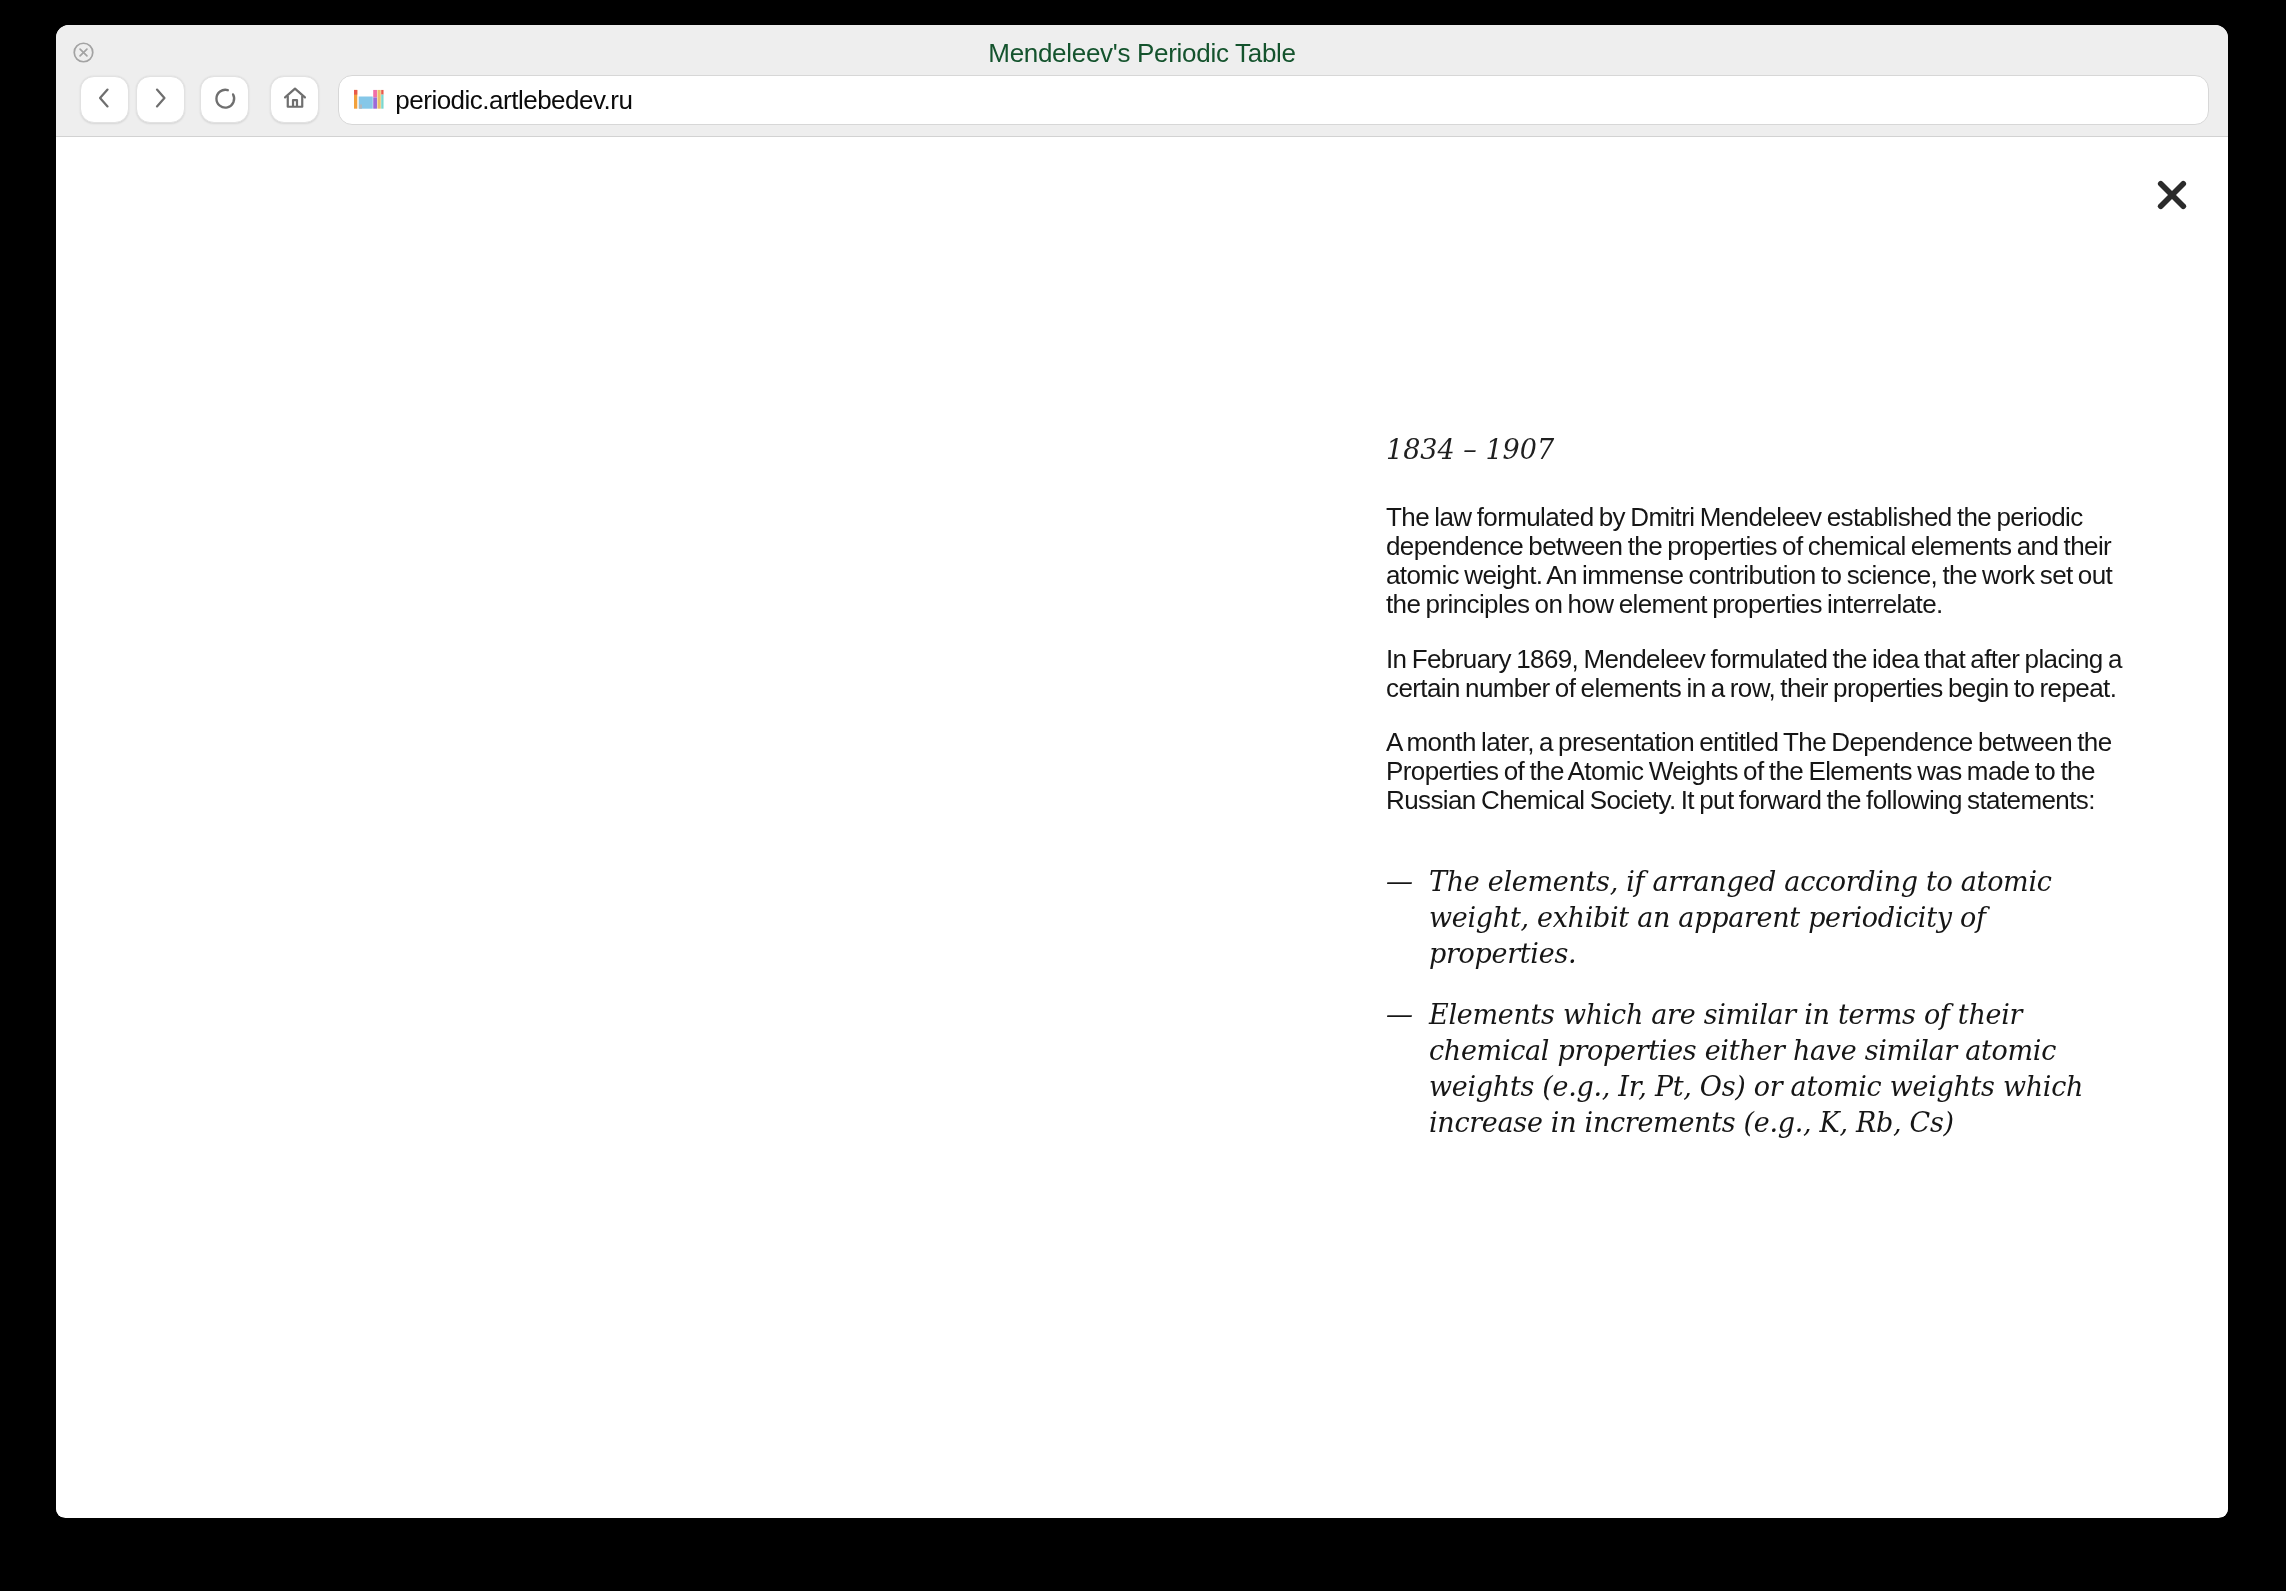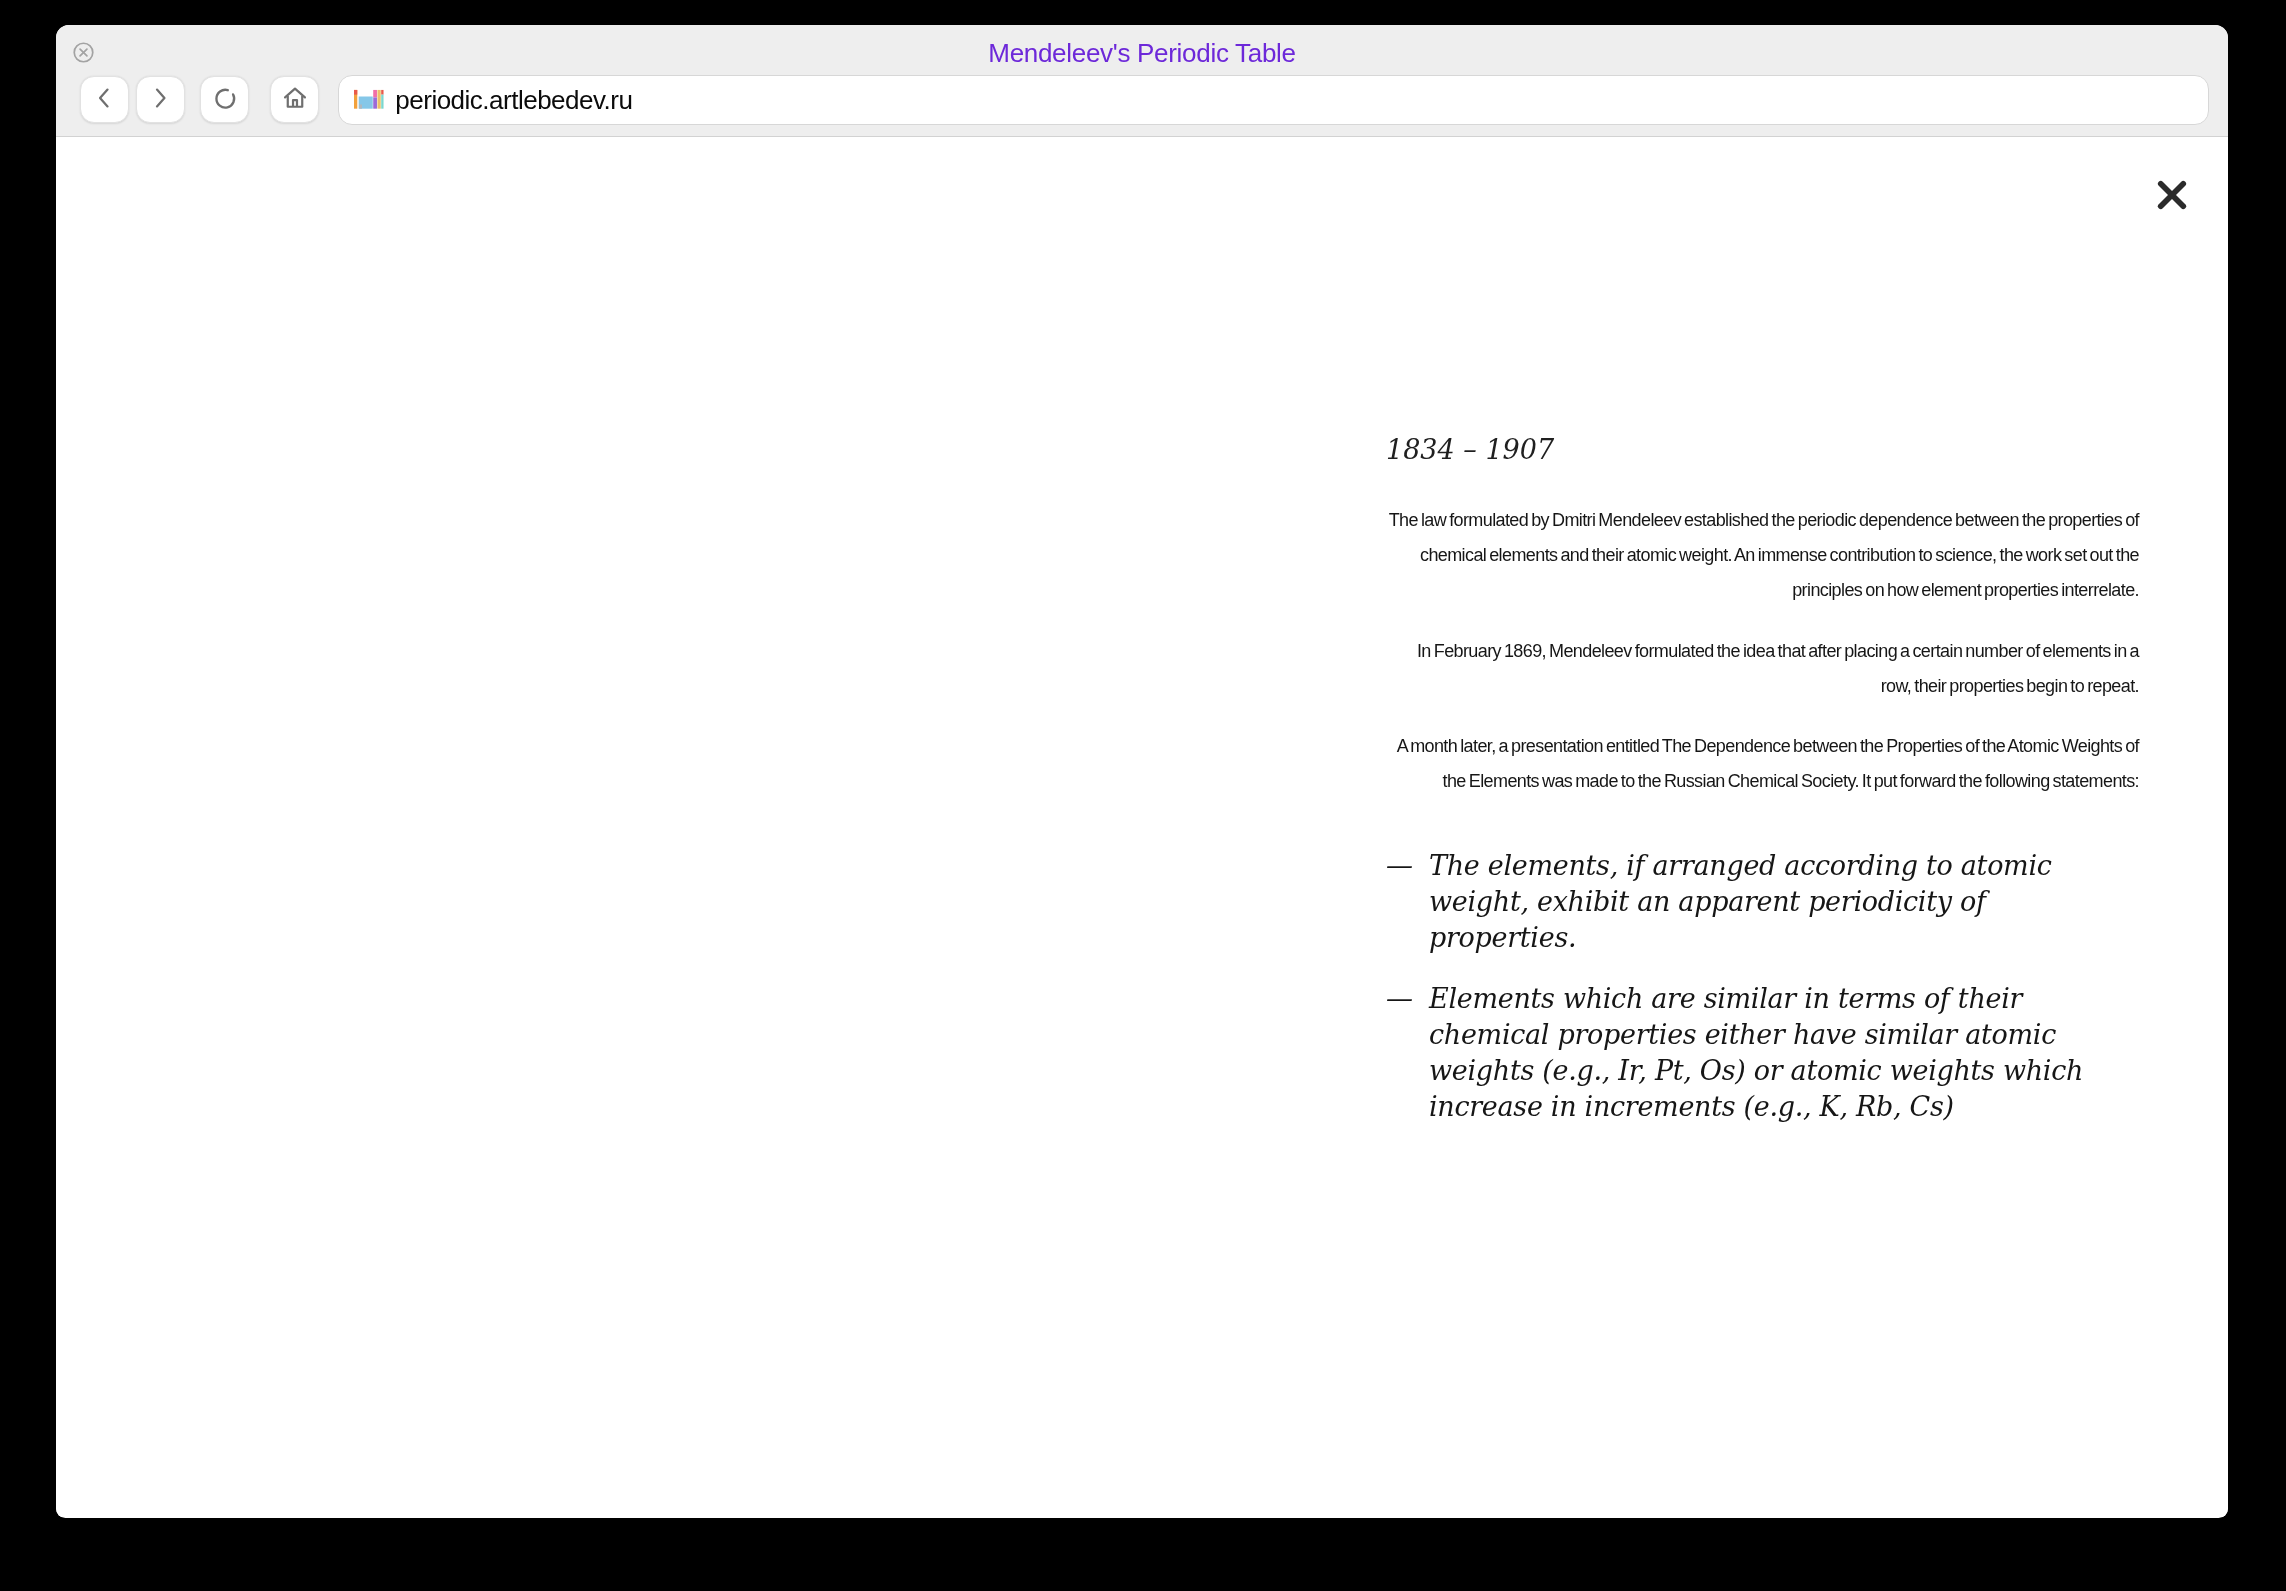--- a/index.html
+++ b/index.html
@@ -10,21 +10,21 @@
             background:#fff; border-radius:13px 13px 9.4px 9.4px; overflow:hidden; }
 
   
   .chrome { position:relative; height:112px; background:#eeeeee;
             border-bottom:0.9px solid #d2d2d2; }
 
   .win-close { position:absolute; left:17px; top:17px; width:21px; height:21px; cursor:default; }
   .win-close svg { display:block; }
 
   .window-title { position:absolute; left:0; right:0; top:13px; text-align:center;
-                  font-size:26px; color:#6d28d9; letter-spacing:-0.3px; }
+                  font-size:26px; color:#14532d; letter-spacing:-0.3px; }
 
   .nav-btn { position:absolute; top:51px; width:49px; height:47px; background:#fff;
              border:0.9px solid #e2e2e2; border-radius:14px;
              box-shadow:0 0.9px 1.9px rgba(0,0,0,0.10);
              display:flex; align-items:center; justify-content:center; }
   .nav-back    { left:23.5px; }
   .nav-forward { left:80px; }
   .nav-reload  { left:144px; }
   .nav-home    { left:214px; }
 
@@ -41,22 +41,22 @@
 
   .article { position:absolute; left:1330px; top:297px; width:753px; color:#161616; }
 
   .article h1 { font-family:"DejaVu Serif","Liberation Serif",serif; font-style:italic;
                 font-weight:400; font-size:51px; line-height:64px; color:#2b2b2b;
                 max-width:527px; margin-bottom:28px; letter-spacing:-0.5px; }
 
   .dates { font-family:"DejaVu Serif","Liberation Serif",serif; font-style:italic;
            font-size:27px; color:#1f1f1f; margin-bottom:38px; }
 
-  .article p { font-size:18px; line-height:35px; letter-spacing:-0.6px; word-spacing:-1.4px;
-               margin-bottom:25.4px; color:#161616;text-align:right; }
+  .article p { font-size:26px; line-height:29px; letter-spacing:-0.6px; word-spacing:-1.4px;
+               margin-bottom:25.4px; color:#161616; }
 
   .statements { list-style:none; margin-top:49px; }
   .statements li { display:flex; gap:15px; margin-bottom:24.5px;
                    font-family:"DejaVu Serif","Liberation Serif",serif; font-style:italic;
                    font-size:27px; line-height:36px; color:#161616; letter-spacing:-0.3px; }
   .statements .dash { flex:0 0 28px; }
   .statements .stmt-text { flex:1; max-width:687px;font-style:italic; }
 </style>
 </head>
 <body>

